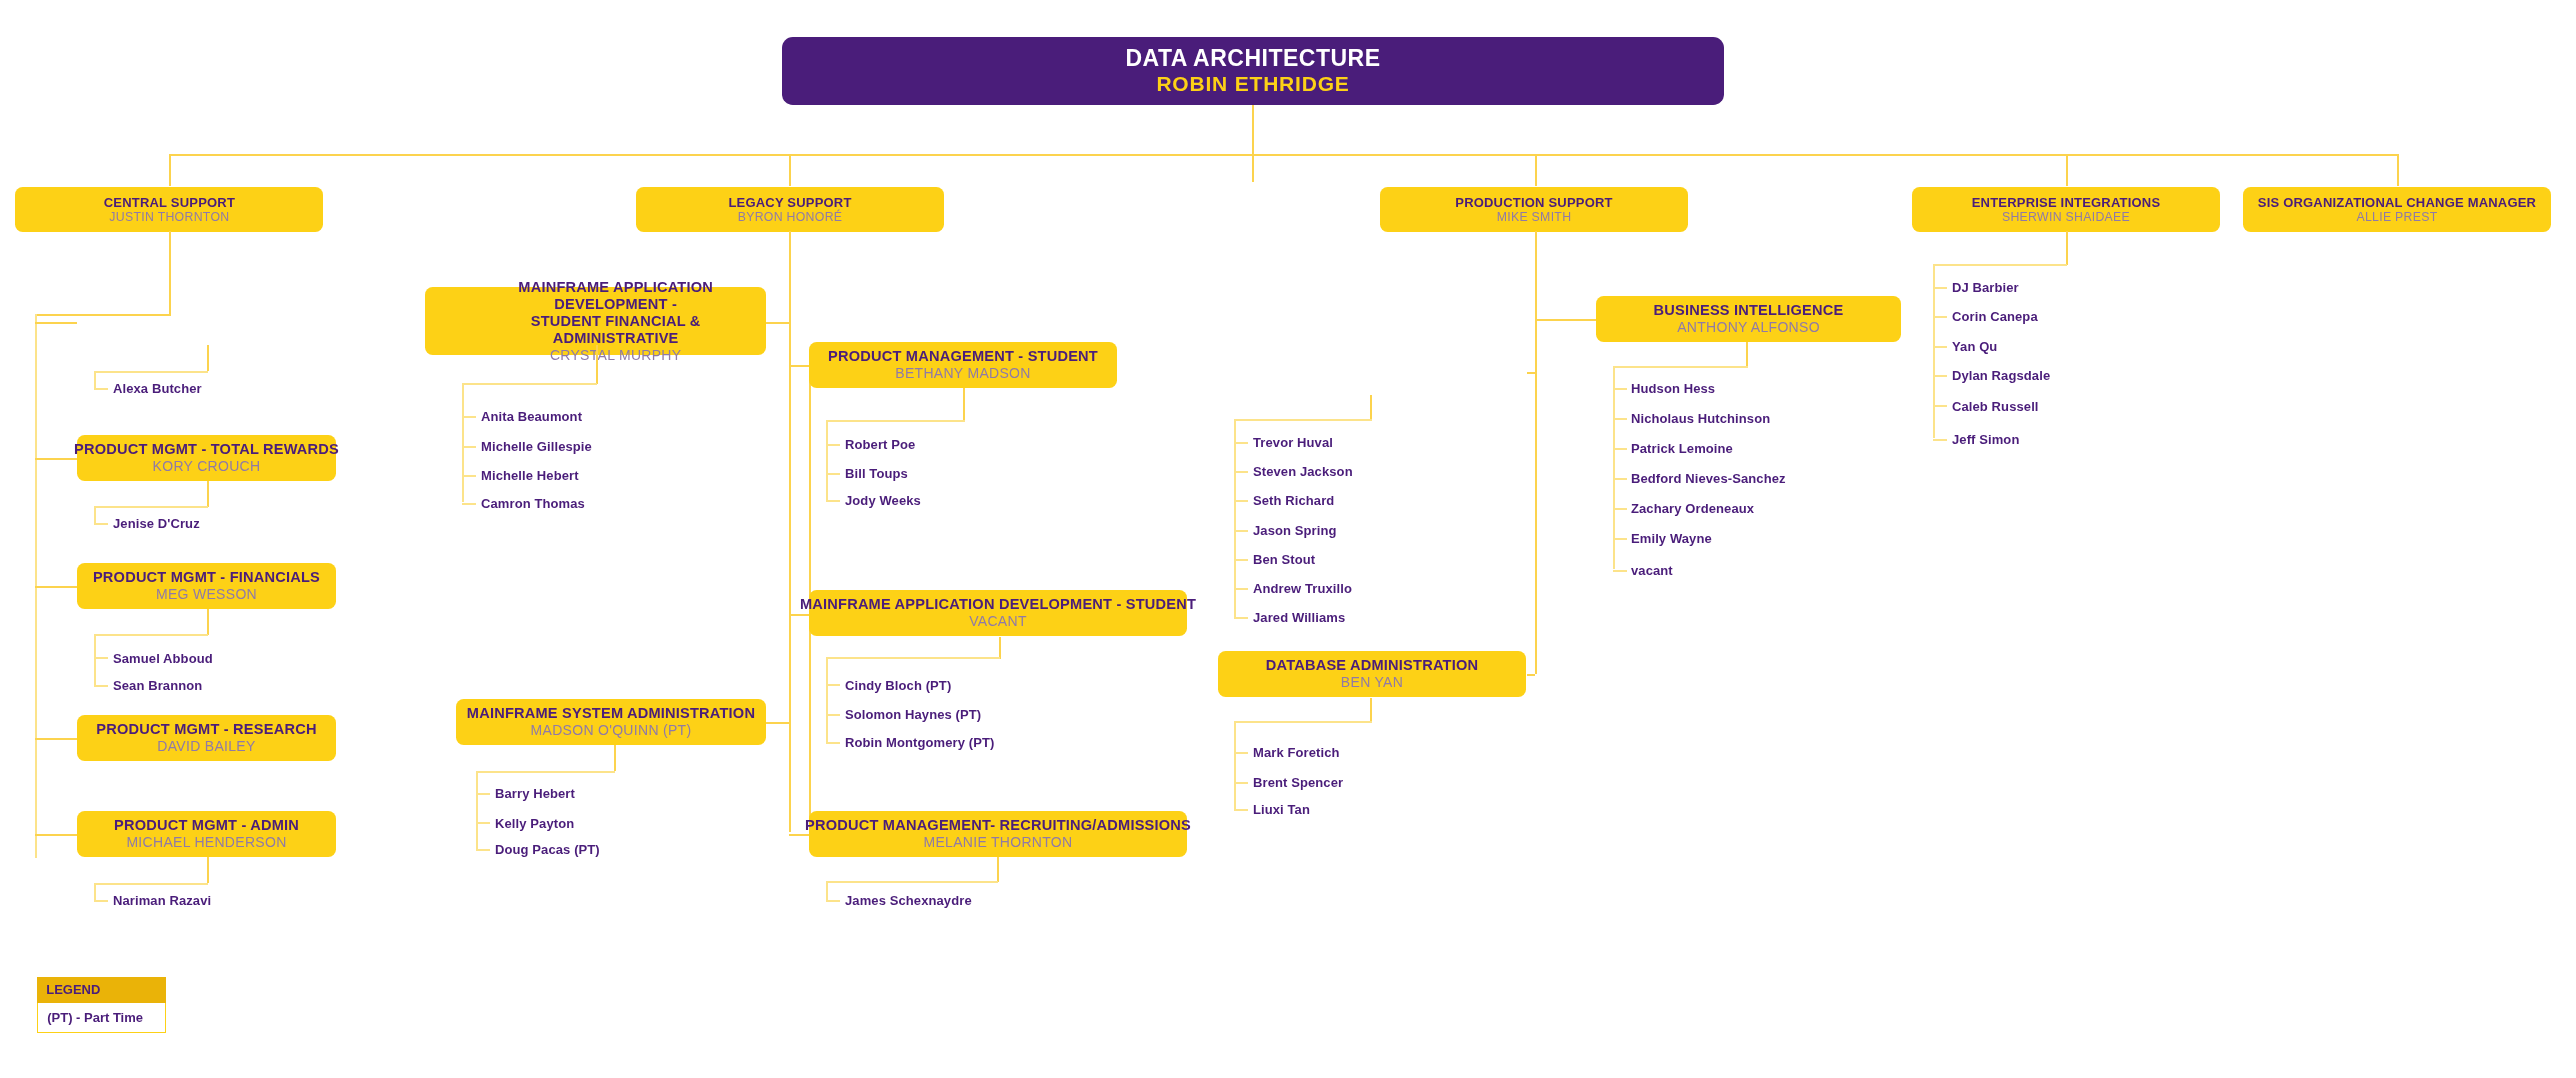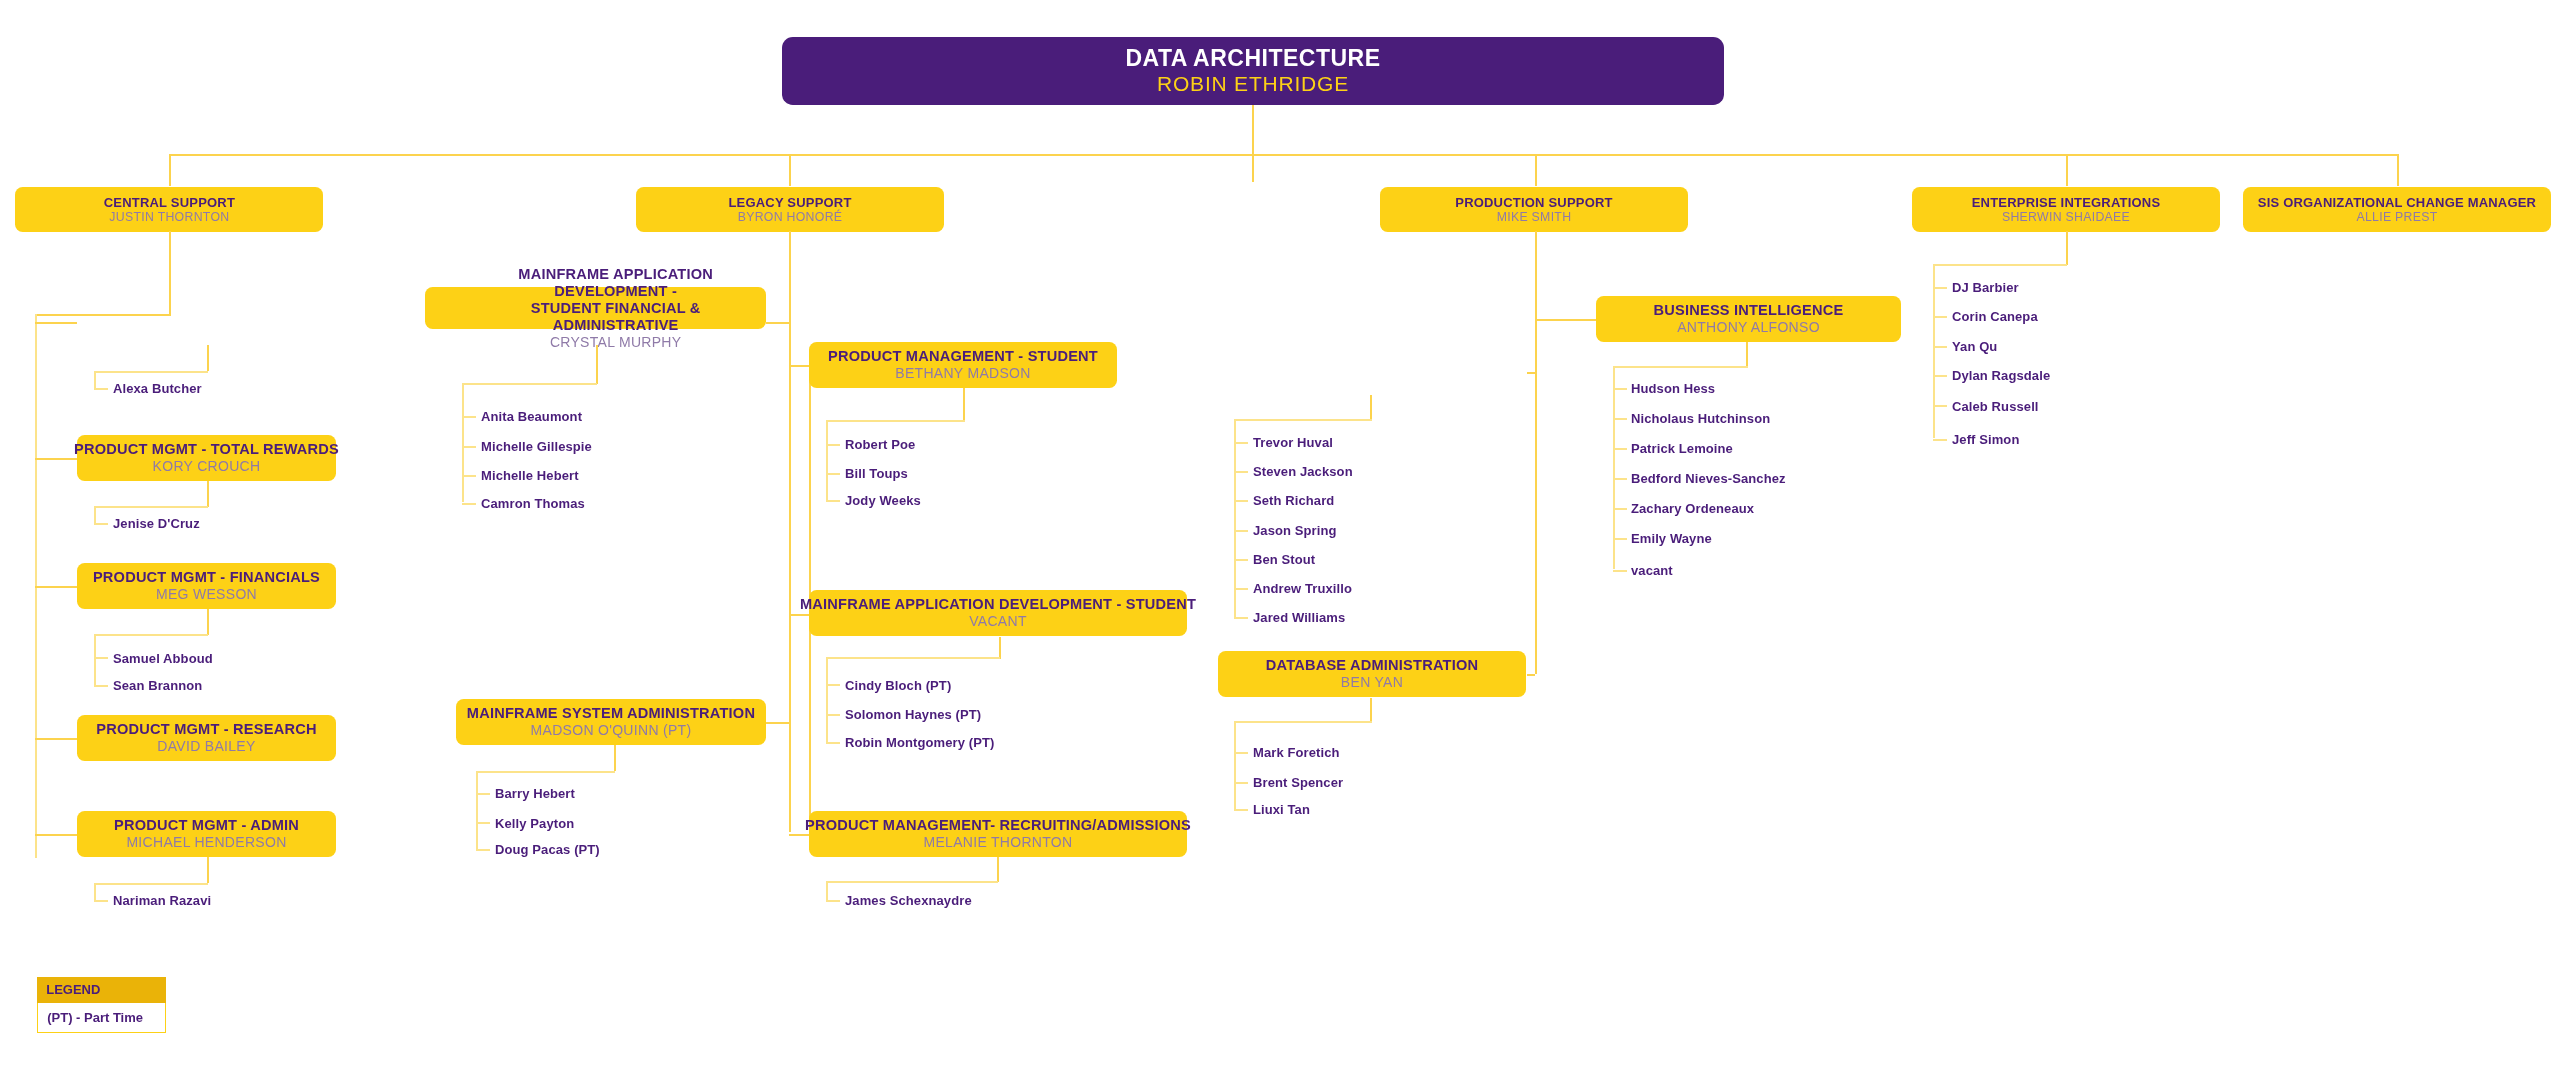--- a/index.html
+++ b/index.html
@@ -43,21 +43,21 @@
     font-weight: normal;
     letter-spacing: 0.3px;
     white-space: nowrap;
   }
 
   .root {
     background: #4a1d7a;
     border-radius: 10.8px;
   }
   .root .ttl { color: #ffffff; font-size: 23px; letter-spacing: 0.5px; }
-  .root .sub { color: #FDD116; font-size: 21px; letter-spacing: 0.8px; }
+  .root .sub { color: #FDD116; font-size: 21px; letter-spacing: 0.8px; font-weight: bold; }
 
   .lvl1 .ttl { font-size: 13px; }
   .lvl1 .sub { font-size: 12.3px; }
 
   .lvl2 .ttl { font-size: 14.6px; }
   .lvl2 .sub { font-size: 14px; }
 
   
   .leaf {
     position: absolute;
@@ -187,21 +187,21 @@
   </div>
   <div class="ln v" style="left:207px; top:857px; height:26px;"></div>
   <div class="ln h pale" style="left:94px; top:883px; width:114px;"></div>
   <div class="ln v pale" style="left:94px; top:883px; height:17px;"></div>
   <div class="ln h pale" style="left:94px; top:900px; width:14px;"></div>
   <div class="leaf" style="left:113px; top:893px;">Nariman Razavi</div>
 
   <div class="ln v" style="left:789px; top:231px; height:601px;"></div>
 
   <div class="ln h" style="left:766px; top:322px; width:23px;"></div>
-  <div class="box lvl2" style="left:425px; top:287px; width:341px; height:42px;padding-left:48px;">
+  <div class="box lvl2" style="left:425px; top:287px; width:341px; height:68px;padding-left:48px;">
     <div class="ttl wrap">
       <span>MAINFRAME APPLICATION DEVELOPMENT -</span><br>
       <span>STUDENT FINANCIAL &amp; ADMINISTRATIVE</span>
     </div>
     <div class="sub">CRYSTAL MURPHY</div>
   </div>
   <div class="ln v" style="left:596px; top:345px; height:39px;"></div>
   <div class="ln h pale" style="left:462px; top:383px; width:135px;"></div>
   <div class="ln v pale" style="left:462px; top:383px; height:119px;"></div>
   <div class="ln h pale" style="left:462px; top:416px; width:14px;"></div>

